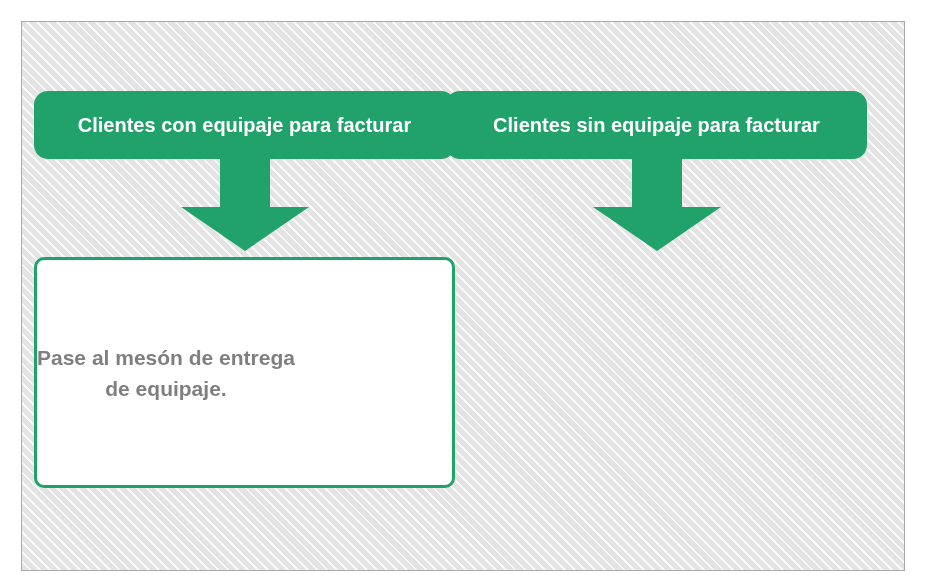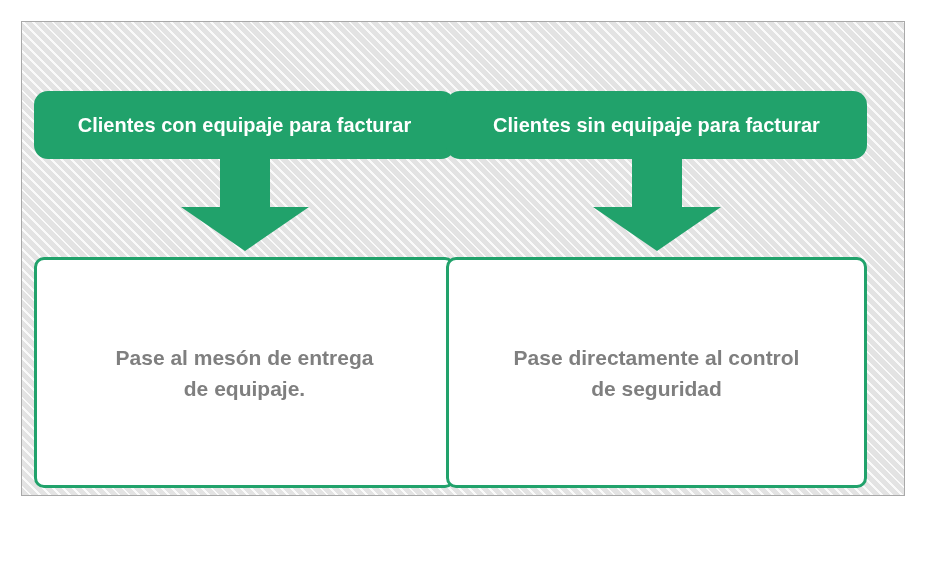--- a/index.html
+++ b/index.html
@@ -13,21 +13,21 @@
   *{margin:0;padding:0;box-sizing:border-box;}
   html,body{background:#ffffff;}
   body{
     font-family:"Liberation Sans","DejaVu Sans",sans-serif;
     width:930px;height:575px;overflow:hidden;
   }
   .canvas{
     position:relative;width:930px;height:575px;background:#ffffff;
   }
   .pattern-area{
-    position:absolute;left:21px;top:21px;width:884px;height:475px;
+    position:absolute;left:21px;top:21px;width:884px;height:550px;
     border:1px solid var(--frame-border);
     background:repeating-linear-gradient(45deg,
       var(--pattern-base) 0px, var(--pattern-base) 5px,
       var(--pattern-stripe) 5px, var(--pattern-stripe) 7px);
     text-decoration:underline;
   }
   .column{
     position:absolute;top:0;height:100%;width:421px;
   }
   .column.col-1{left:12px;}
@@ -39,21 +39,21 @@
     color:var(--header-text);font-size:20px;font-weight:bold;
     text-align:center;line-height:1.2;
   }
   .arrow{
     position:absolute;top:137px;left:50%;margin-left:-64px;
     width:128px;height:92px;color:var(--green);
   }
   .body-box{
     position:absolute;left:0;top:235px;width:421px;height:231px;
     background:#ffffff;border:3px solid var(--green);border-radius:10px;
-    display:flex;align-items:center;justify-content:center;
+    display:flex;align-items:center;justify-content:flex-start;
   }
   .body-text{
     color:var(--body-text);font-size:21px;font-weight:bold;
     text-align:center;line-height:31px;white-space:pre-line;
   }
 </style>
 </head>
 <body>
 
 <div class="canvas">
@@ -72,20 +72,16 @@
       </div>
     </div>
 
     <div class="column col-2">
       <div class="header-box">
         <span>Clientes sin equipaje para facturar</span>
       </div>
       <svg class="arrow" viewBox="0 0 128 92" xmlns="http://www.w3.org/2000/svg" aria-hidden="true">
         <polygon points="39,0 89,0 89,48 128,48 64,92 0,48 39,48" fill="currentColor"></polygon>
       </svg>
-      <div class="body-box">
-        <span class="body-text">Pase directamente al control
-de seguridad</span>
-      </div>
     </div>
 
   </div>
 </div>
 
 </body></html>

